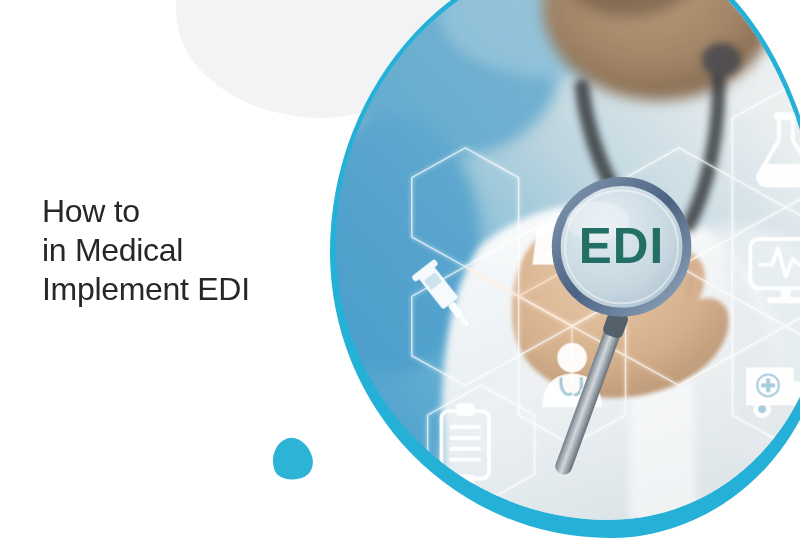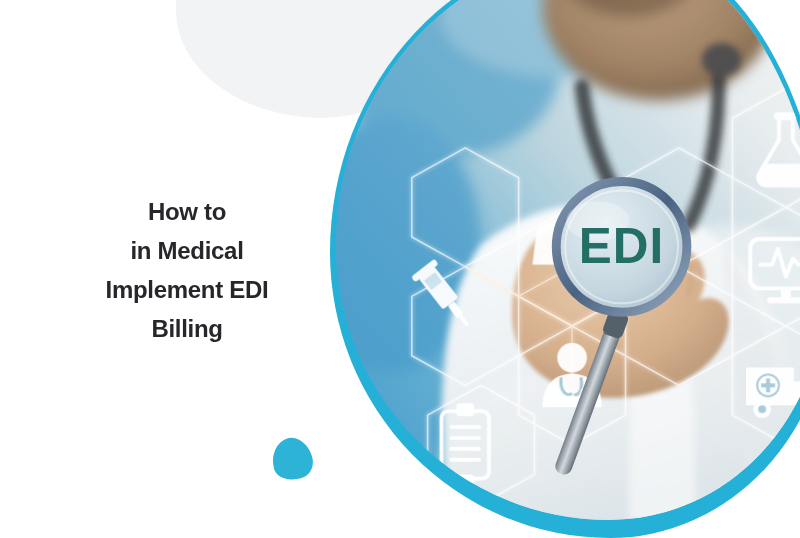--- a/index.html
+++ b/index.html
@@ -33,21 +33,21 @@
     position:absolute;left:6px;top:6px;right:6px;bottom:18px;
     border-radius:58% 42% 44% 56% / 52% 60% 40% 48%;
     overflow:hidden;
   }
   .photo-svg{position:absolute;left:0;top:0;width:100%;height:100%;display:block;}
 
   
   .headline{
     position:absolute;left:42px;top:192px;width:290px;
     color:#26272b;
-    font-size:24px;line-height:39px;font-weight:700;letter-spacing:-0.3px;text-align:center;
+    font-size:32px;line-height:39px;font-weight:400;letter-spacing:-0.3px;
   }
   .headline span{display:block;white-space:nowrap;}
 </style>
 </head>
 <body>
 
 <div id="banner">
 
   <div class="gray-blob"></div>
 
@@ -251,16 +251,15 @@
 
         <rect width="500" height="578" fill="#ffffff" opacity="0.06"></rect>
       </svg>
     </div>
   </div>
 
   <div class="headline">
     <span>How to</span>
     <span>in Medical</span>
     <span>Implement EDI</span>
-    <span>Billing</span>
   </div>
 
 </div>
 
 </body></html>

